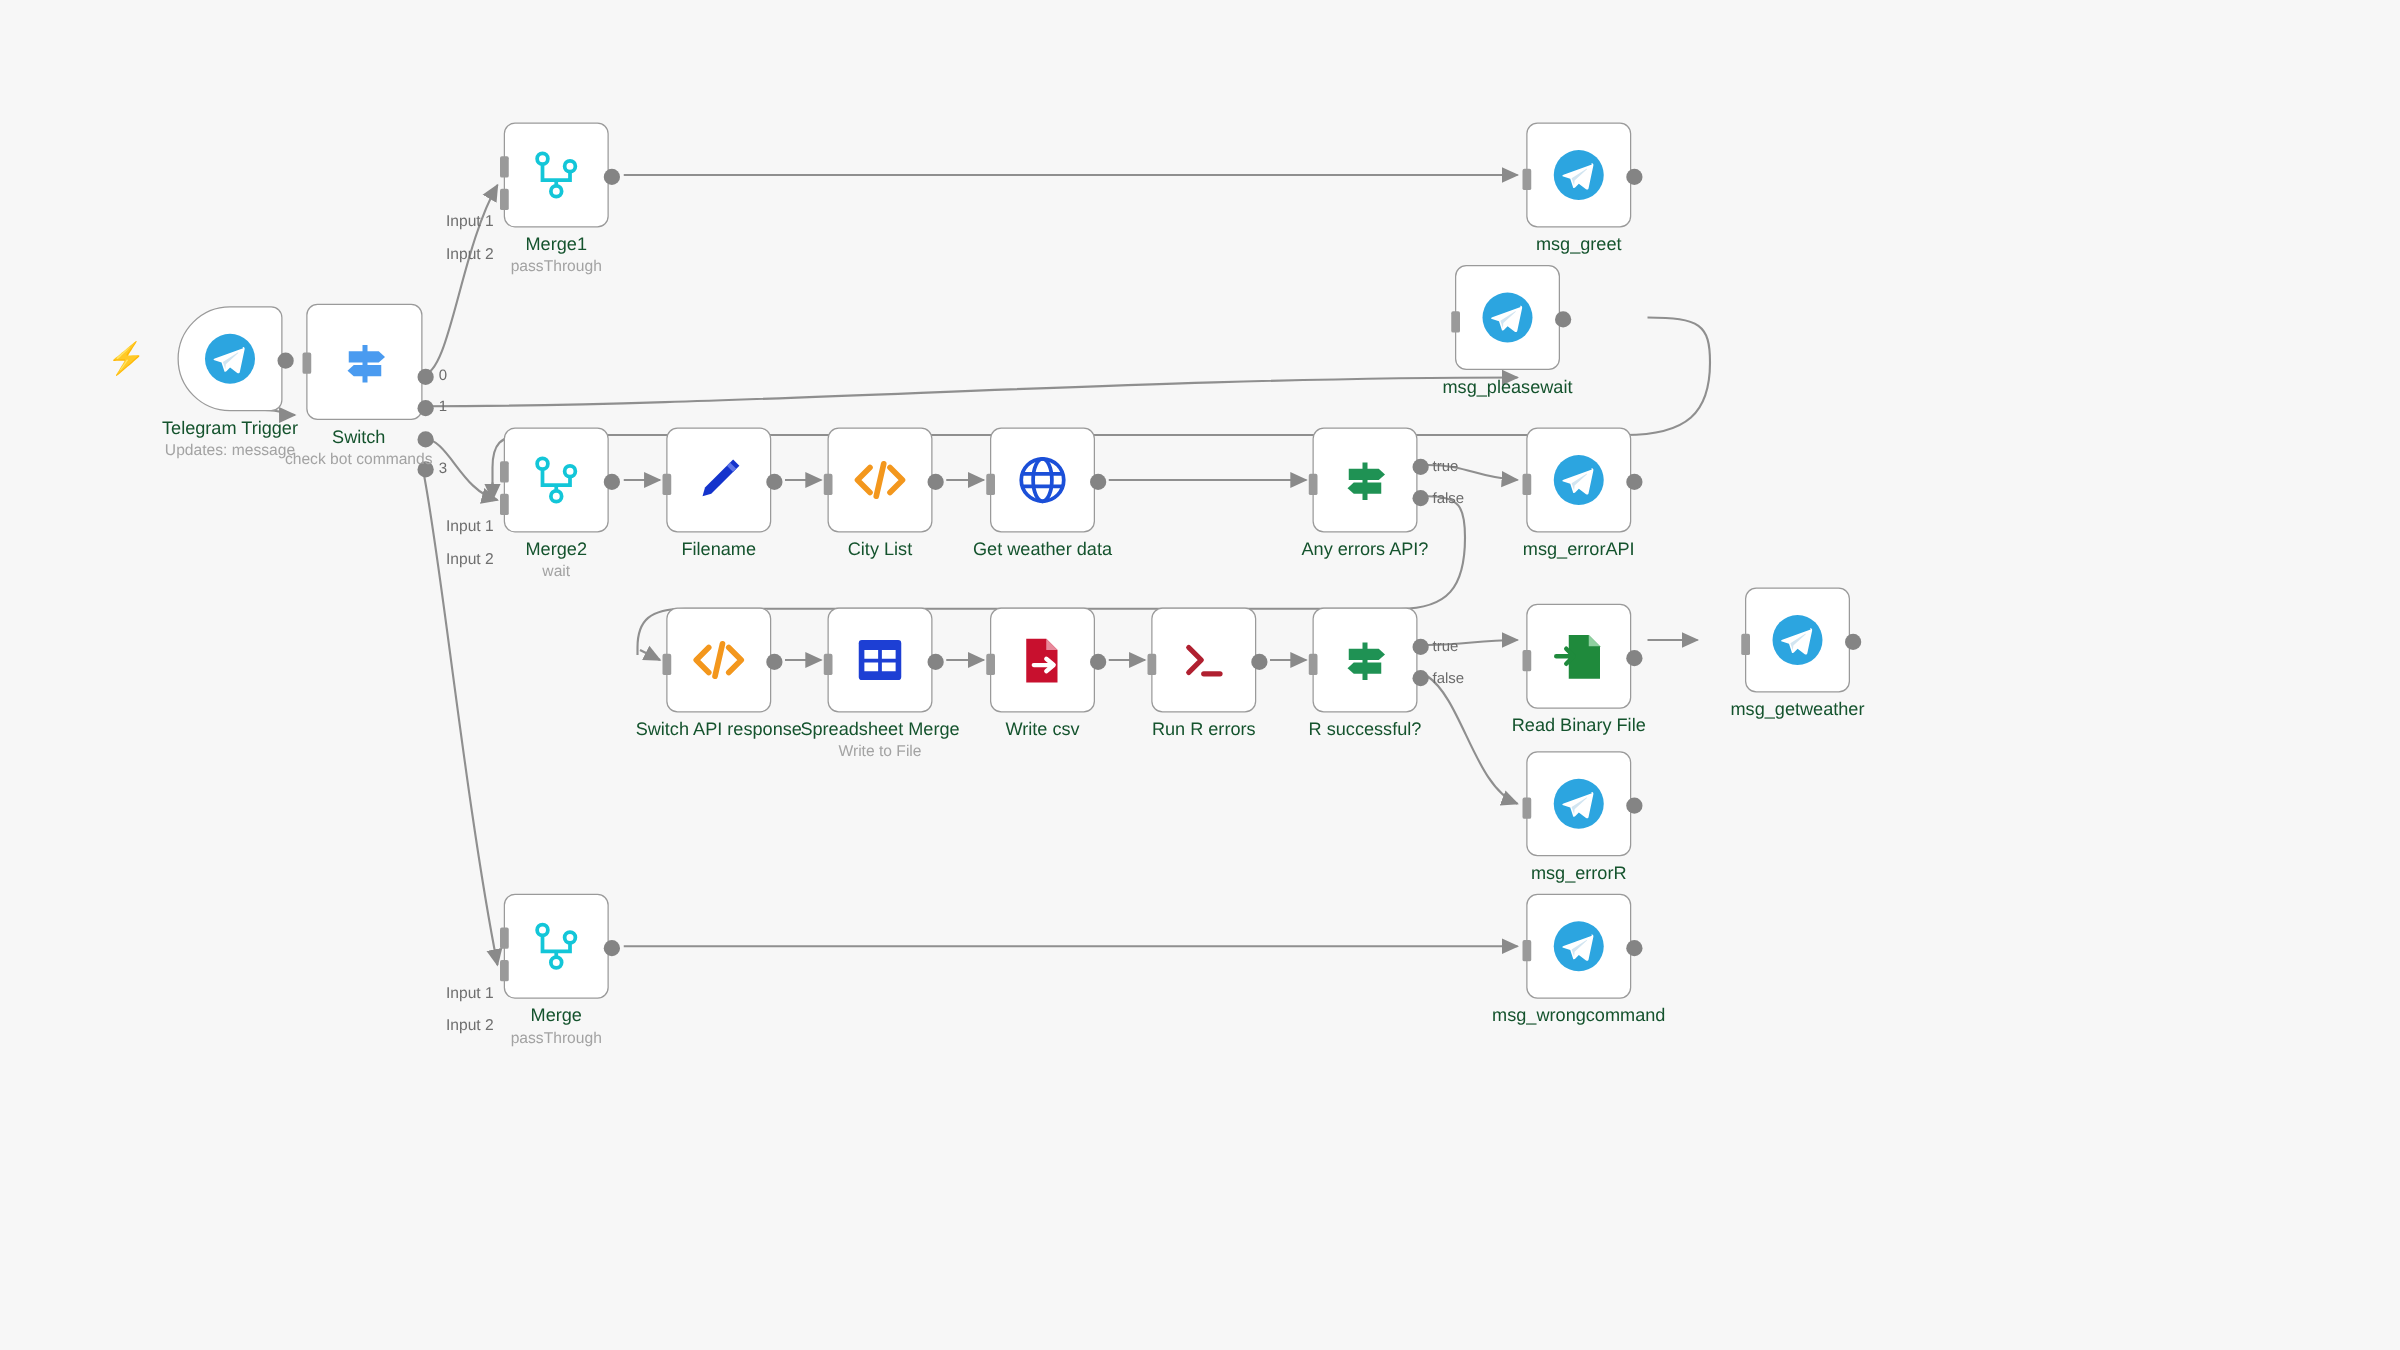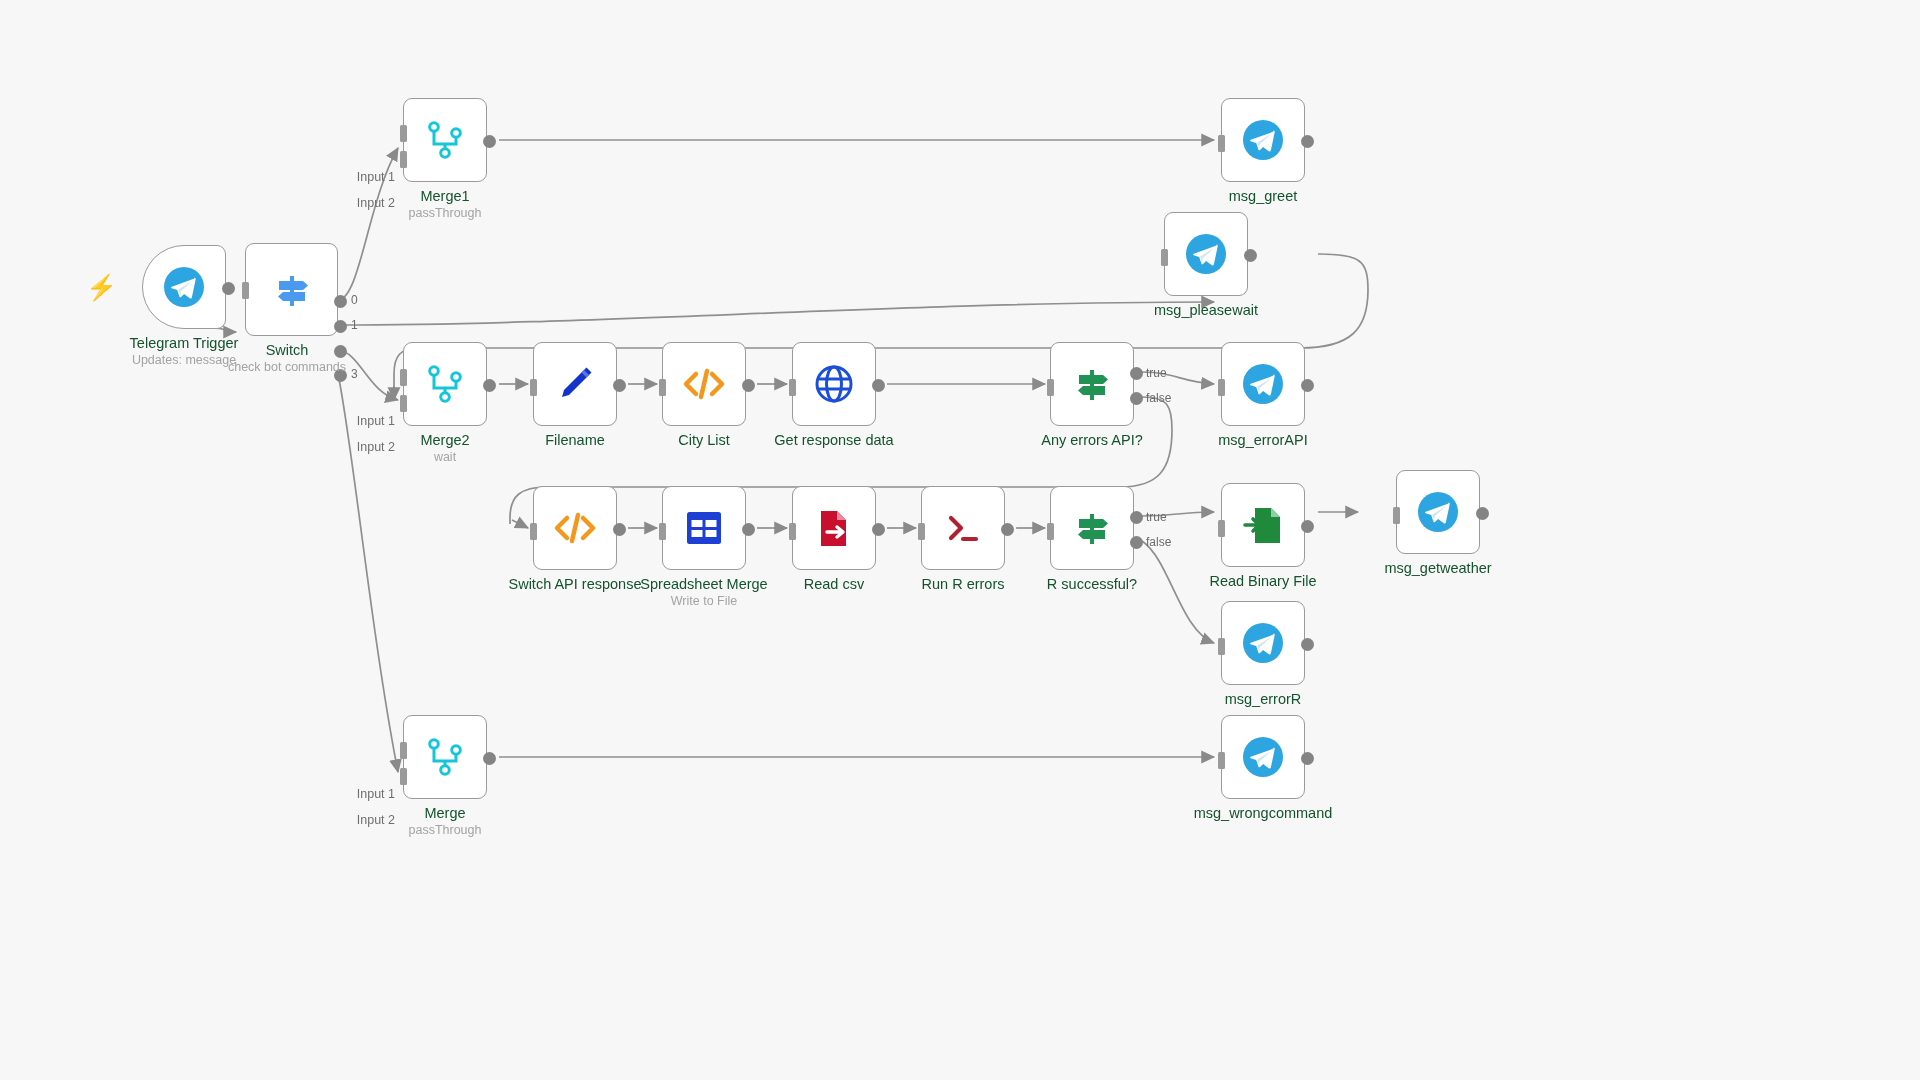--- a/index.html
+++ b/index.html
@@ -251,21 +251,21 @@
       <div class="nicon">
         <svg width="42" height="42" viewBox="0 0 42 42">
           <circle cx="21" cy="21" r="17" fill="none" stroke="#1b4fd8" stroke-width="3"></circle>
           <ellipse cx="21" cy="21" rx="7.5" ry="17" fill="none" stroke="#1b4fd8" stroke-width="3"></ellipse>
           <path d="M4.6 16 H37.4 M4.6 26 H37.4" stroke="#1b4fd8" stroke-width="3" fill="none"></path>
         </svg>
       </div>
       <div class="port-in" style="top:36px;"></div>
       <div class="port-out" style="top:36px;"></div>
     </div>
-    <div class="nlabel">Get response data</div>
+    <div class="nlabel">Get weather data</div>
   </div>
 
   <div class="node" style="left:1050px;top:342px;">
     <div class="nbox">
       <div class="nicon">
         <svg width="44" height="44" viewBox="0 0 44 44">
           <rect x="20" y="8" width="4" height="30" fill="#1f9254"></rect>
           <path d="M9 13 h24 l5 4.5 -5 4.5 H9 z" fill="#1f9254"></path>
           <path d="M35 24 H13 l-5 4.5 5 4.5 h22 z" fill="#1f9254"></path>
         </svg>
@@ -332,21 +332,21 @@
       <div class="nicon">
         <svg width="42" height="42" viewBox="0 0 42 42">
           <path d="M8 4 h16 l9 9 v26 H8 Z" fill="#c8102e"></path>
           <path d="M24 4 v9 h9 z" fill="#e8889a"></path>
           <path d="M14 25 h14 M24 20 l6 5 -6 5" fill="none" stroke="#fff" stroke-width="3.4" stroke-linecap="round" stroke-linejoin="round"></path>
         </svg>
       </div>
       <div class="port-in" style="top:36px;"></div>
       <div class="port-out" style="top:36px;"></div>
     </div>
-    <div class="nlabel">Read csv</div>
+    <div class="nlabel">Write csv</div>
   </div>
 
   <div class="node" style="left:921px;top:486px;">
     <div class="nbox">
       <div class="nicon">
         <svg width="42" height="42" viewBox="0 0 42 42">
           <path d="M9 11 L19 21 L9 31" fill="none" stroke="#b02030" stroke-width="4.2" stroke-linecap="round" stroke-linejoin="round"></path>
           <path d="M21 32 H34" fill="none" stroke="#b02030" stroke-width="4.2" stroke-linecap="round"></path>
         </svg>
       </div>

